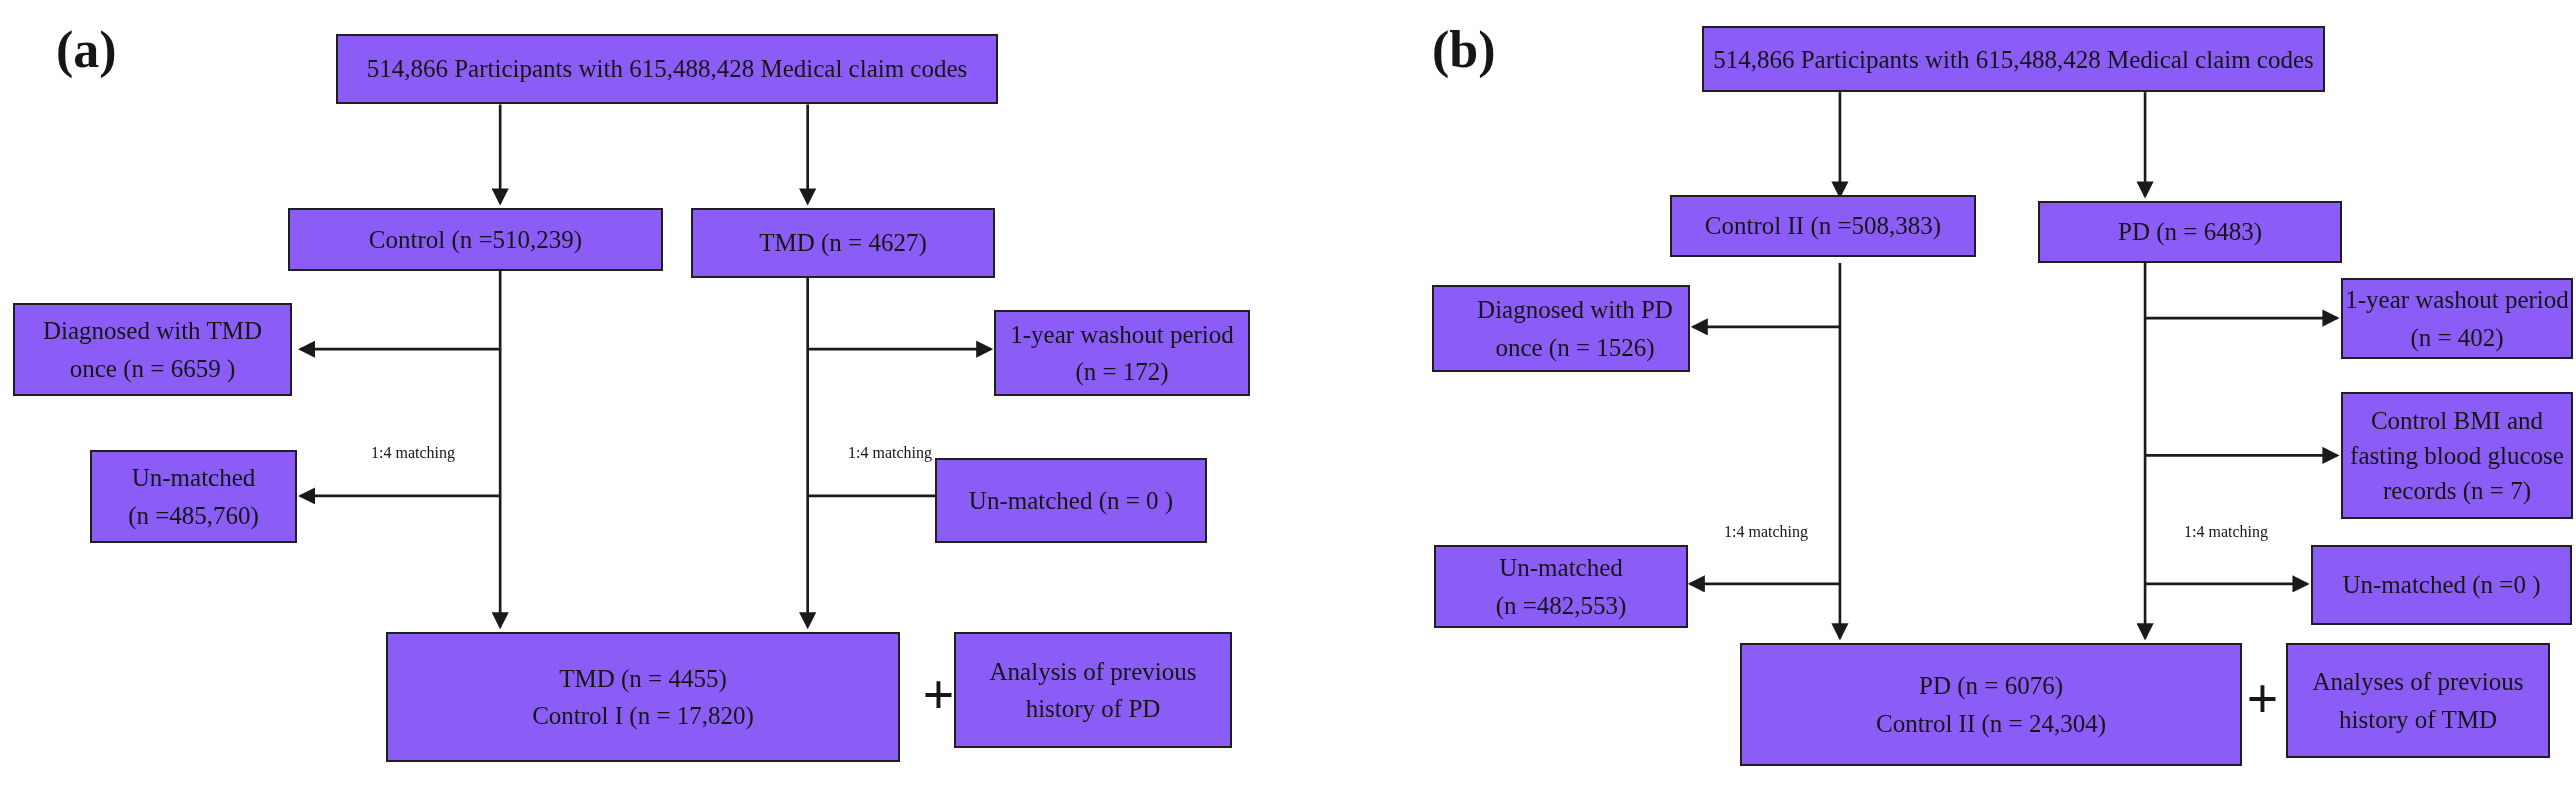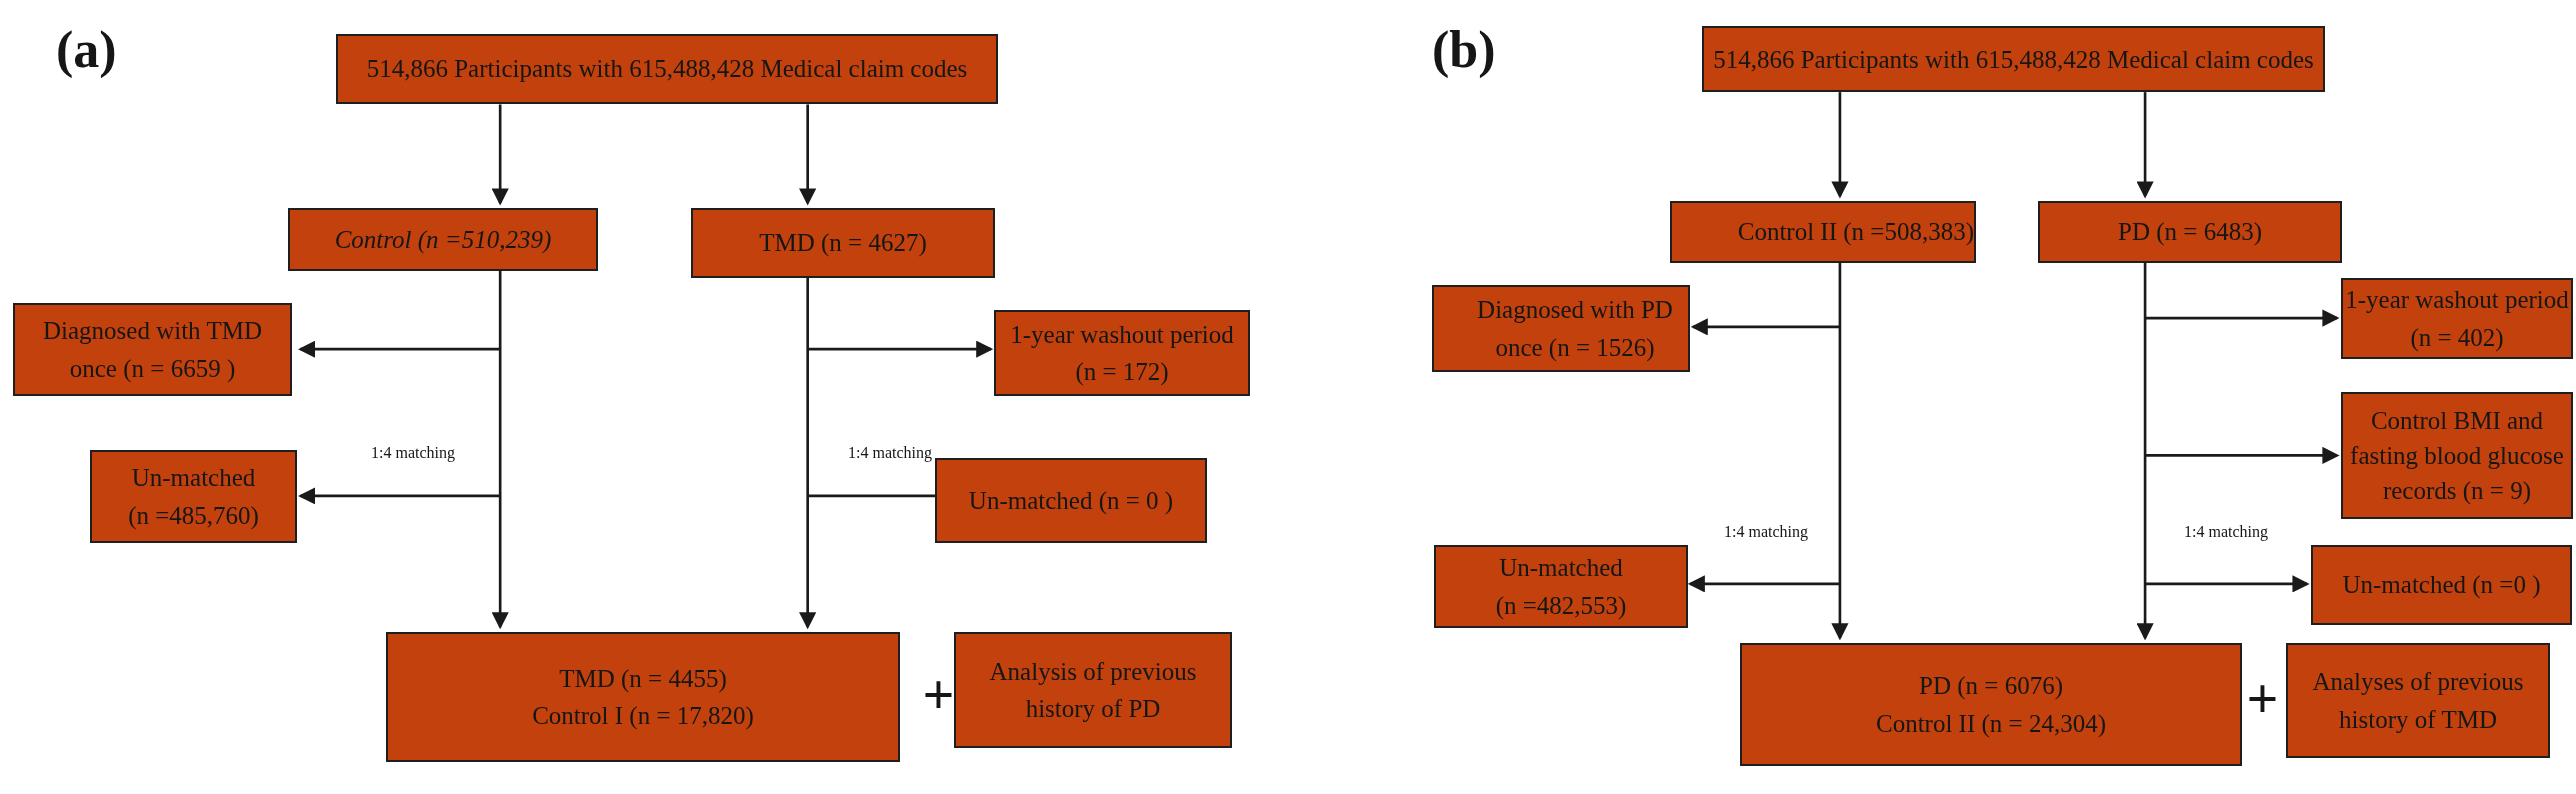--- a/index.html
+++ b/index.html
@@ -13,21 +13,21 @@
     overflow: hidden;
   }
   .connectors {
     position: absolute;
     left: 0; top: 0;
     z-index: 1;
   }
   .box {
     position: absolute;
     z-index: 2;
-    background: #c2410c;
+    background: #8b5cf6;
     border: 2.9px solid #1f1f1f;
     display: flex;
     flex-direction: column;
     align-items: center;
     justify-content: center;
     text-align: center;
     font-size: 25px;
     line-height: 1.5;
     box-sizing: border-box;
   }
@@ -90,21 +90,21 @@
       <line x1="3655" y1="995" x2="3931" y2="995" marker-end="url(#arrowhead)"></line>
     </g>
   </svg>
 
   <div class="panel-label" style="left:56px; top:23.5px;">(a)</div>
 
   <div class="box" style="left:336px; top:34px; width:662px; height:70px;">
     <div class="ln">514,866 Participants with 615,488,428 Medical claim codes</div>
   </div>
 
-  <div class="box" style="left:288px; top:208px; width:310px; height:63px;font-style:italic;">
+  <div class="box" style="left:288px; top:208px; width:375px; height:63px;">
     <div class="ln">Control (n =510,239)</div>
   </div>
 
   <div class="box" style="left:691px; top:208px; width:304px; height:70px;">
     <div class="ln">TMD (n = 4627)</div>
   </div>
 
   <div class="box thin" style="left:13px; top:303px; width:279px; height:93px;">
     <div class="ln">Diagnosed with TMD</div>
     <div class="ln">once (n = 6659 )</div>
@@ -139,42 +139,42 @@
     <div class="ln">Analysis of previous</div>
     <div class="ln">history of PD</div>
   </div>
 
   <div class="panel-label" style="left:1432px; top:23.5px;">(b)</div>
 
   <div class="box thin" style="left:1702px; top:26.4px; width:623px; height:66px;">
     <div class="ln">514,866 Participants with 615,488,428 Medical claim codes</div>
   </div>
 
-  <div class="box thin" style="left:1670px; top:201px; width:306px; height:62px;align-items:flex-end;">
+  <div class="box thin" style="left:1670px; top:195px; width:306px; height:62px;">
     <div class="ln">Control II (n =508,383)</div>
   </div>
 
   <div class="box thin" style="left:2038px; top:201px; width:304px; height:62px;">
     <div class="ln">PD (n = 6483)</div>
   </div>
 
   <div class="box thin" style="left:1432px; top:285px; width:258px; height:87px;padding-left:28px;">
     <div class="ln">Diagnosed with PD</div>
     <div class="ln">once (n = 1526)</div>
   </div>
 
   <div class="box thin" style="left:2341px; top:278px; width:232px; height:81px;">
     <div class="ln">1-year washout period</div>
     <div class="ln">(n = 402)</div>
   </div>
 
   <div class="box thin" style="left:2341px; top:392px; width:232px; height:127px; line-height:1.4;">
     <div class="ln">Control BMI and</div>
     <div class="ln">fasting blood glucose</div>
-    <div class="ln">records (n = 9)</div>
+    <div class="ln">records (n = 7)</div>
   </div>
 
   <div class="box thin" style="left:1434px; top:545px; width:254px; height:83px;">
     <div class="ln">Un-matched</div>
     <div class="ln">(n =482,553)</div>
   </div>
 
   <div class="matching-label" style="left:1687px; top:524px; width:158px;">1:4 matching</div>
 
   <div class="matching-label" style="left:2147px; top:524px; width:158px;">1:4 matching</div>

